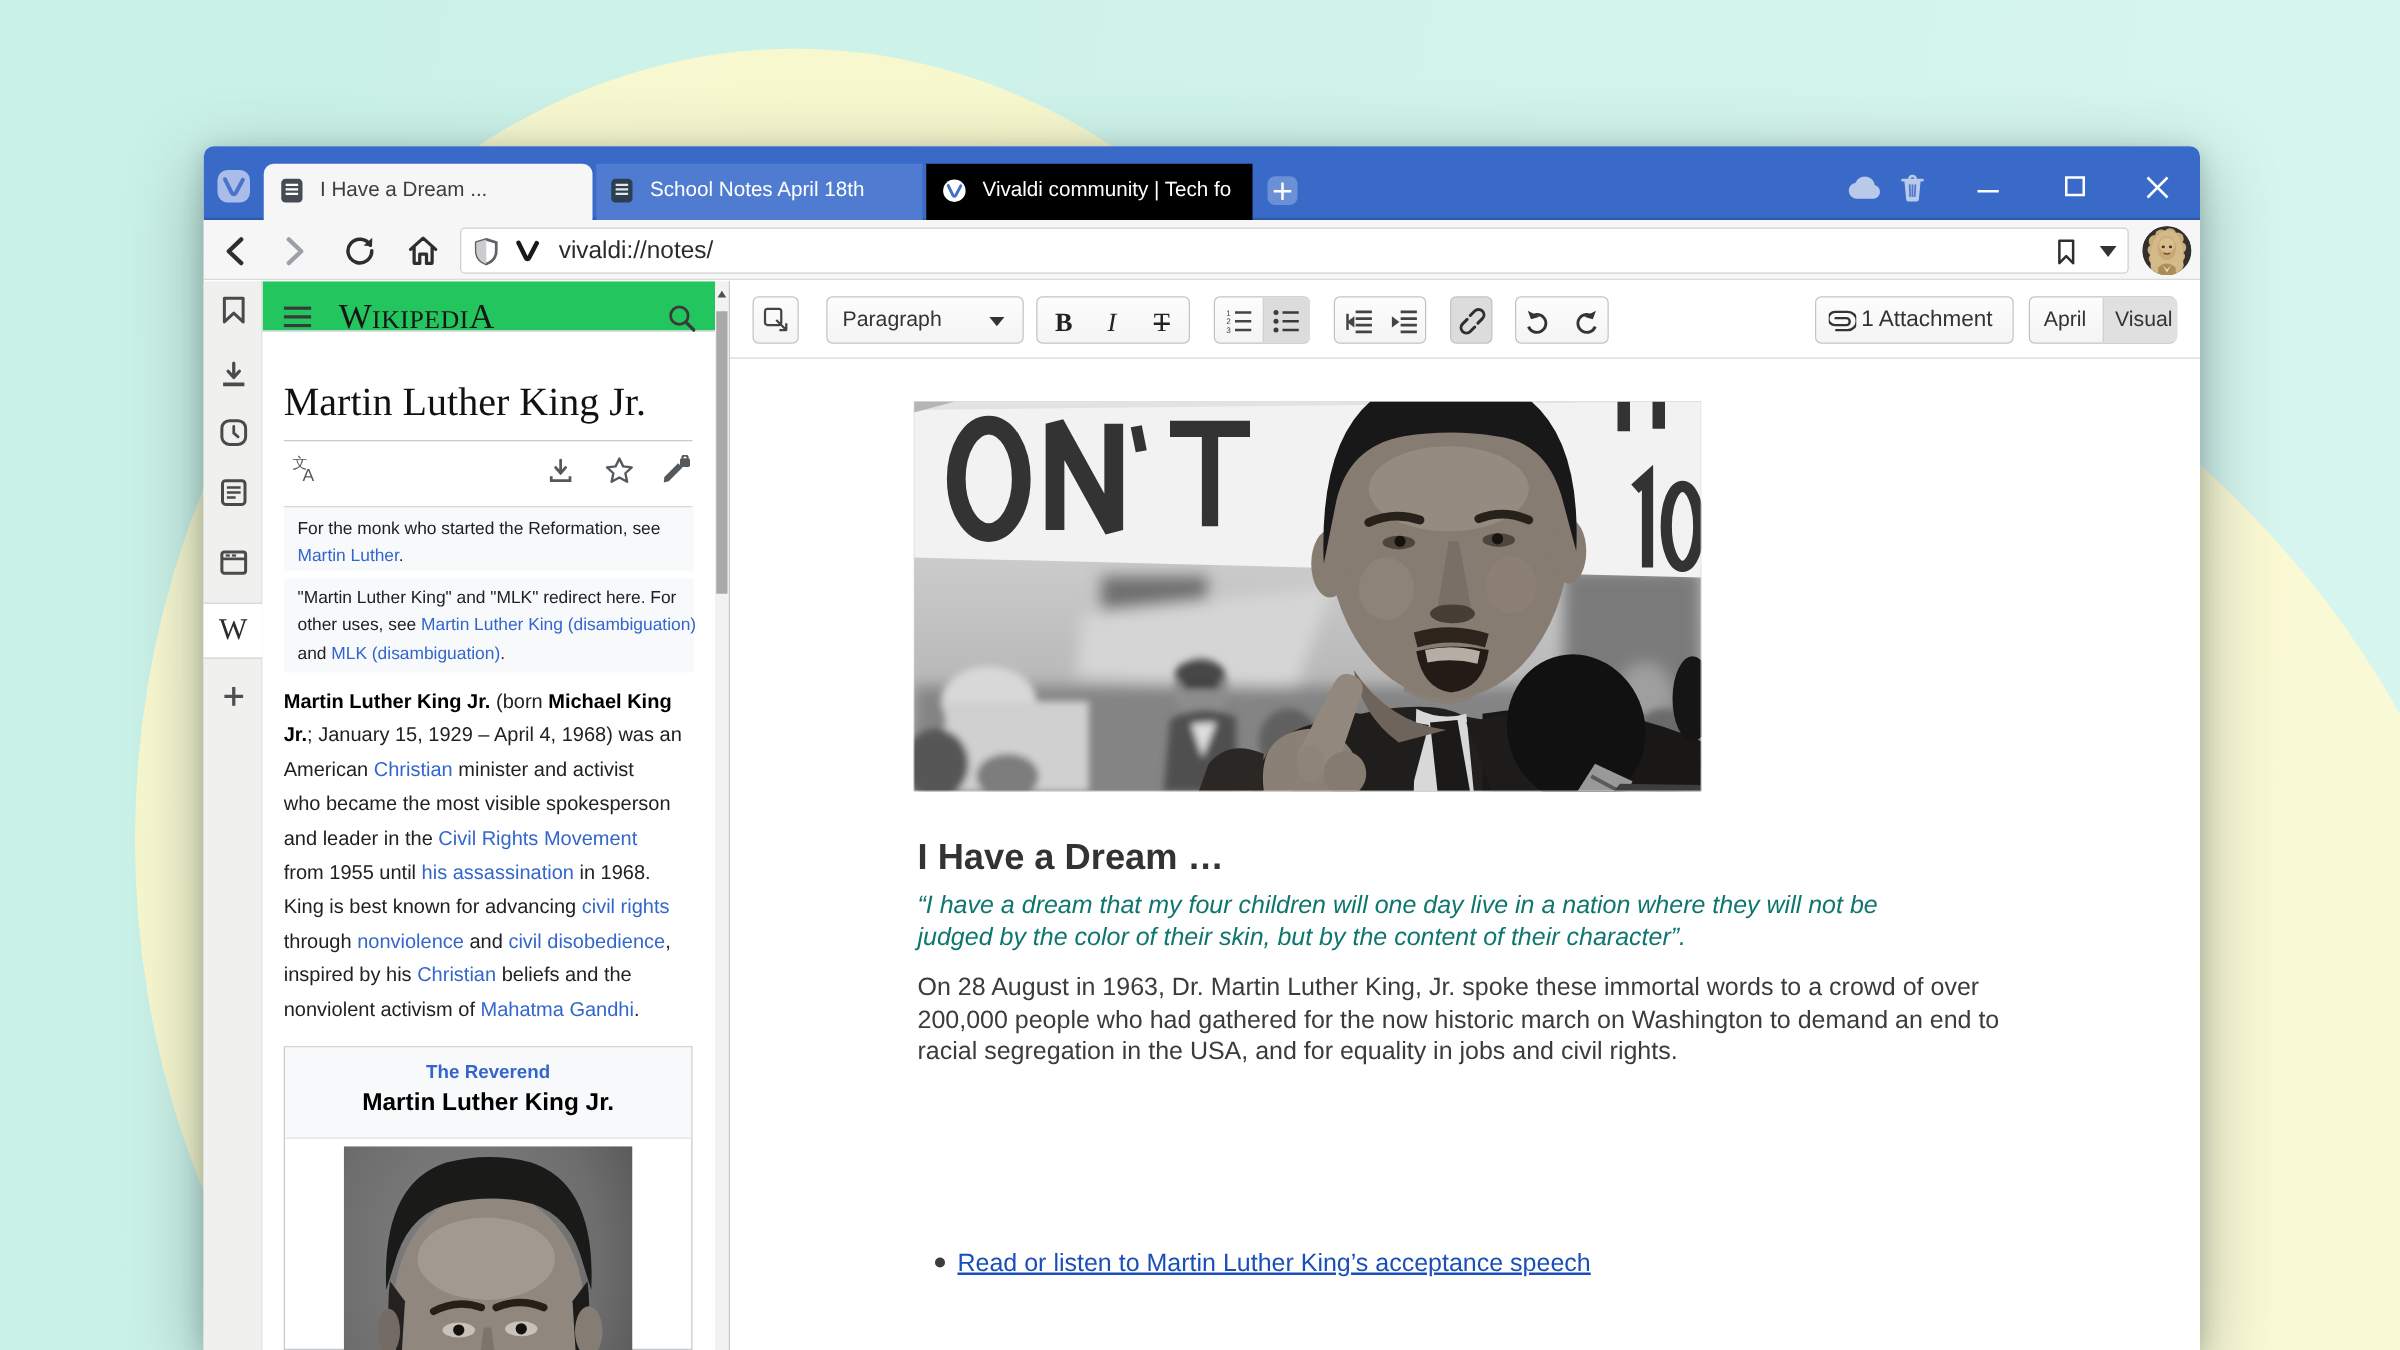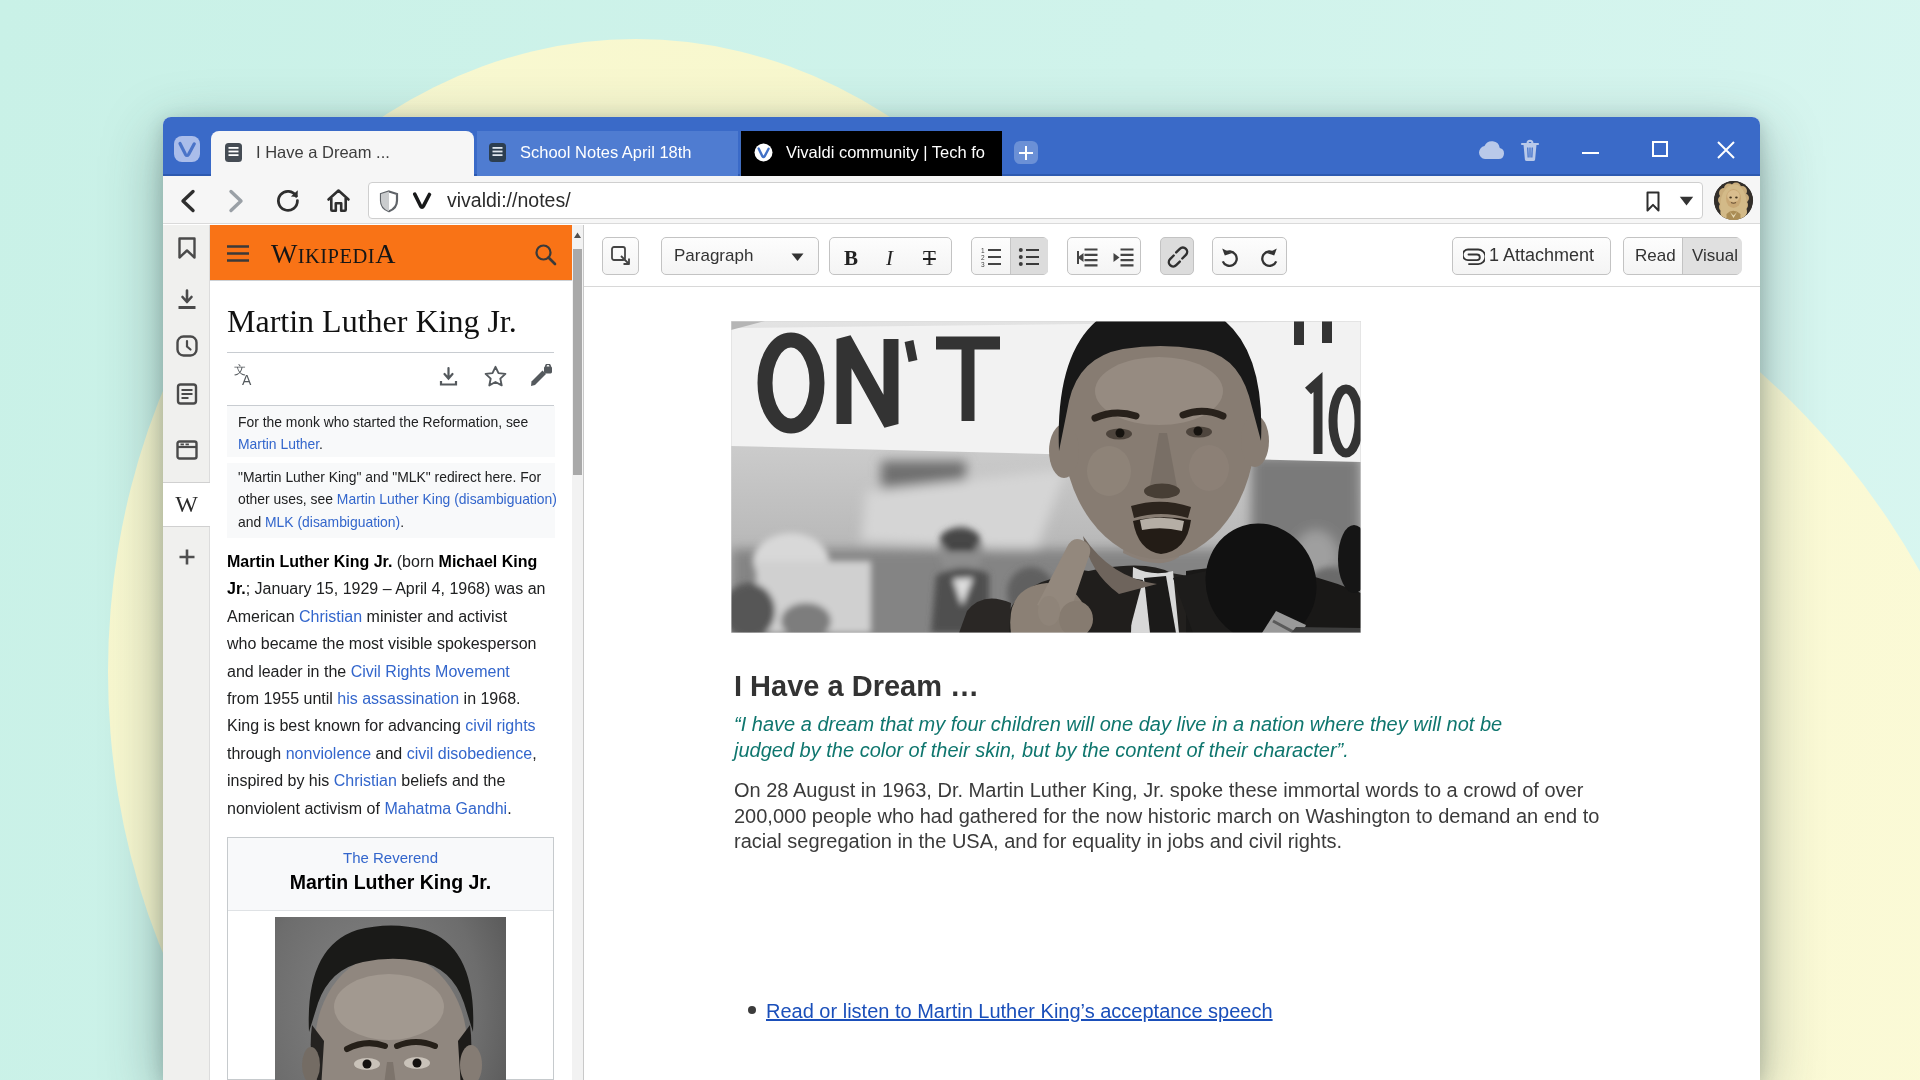--- a/index.html
+++ b/index.html
@@ -44,39 +44,39 @@
   #content { position:absolute; left:0; top:108px; width:100%; height:855px; background:#fff; }
   #strip { position:absolute; left:0; top:0; width:47px; height:855px; background:#f0f0ee;
            border-right:1px solid #dcdcdc; }
   #wtab { position:absolute; left:0; top:257px; width:47px; height:45px; background:#fff;
           border-top:1px solid #d0d0d0; border-bottom:1px solid #d0d0d0;
           font-family:"Liberation Serif",serif; font-size:24px; color:#2b2b2b;
           text-align:center; line-height:43px; }
 
   
   #panel { position:absolute; left:47px; top:0; width:362px; height:855px; background:#fff; overflow:hidden; }
-  #phead { position:absolute; left:0; top:0; width:100%; height:56px; background:#f97316;
+  #phead { position:absolute; left:0; top:0; width:100%; height:40px; background:#22c55e;
            border-bottom:1px solid #cdd1d5; }
   #wlogo { position:absolute; left:61px; top:13px; font-family:"Liberation Serif",serif; color:#161616; }
   .wbig { font-size:28px; letter-spacing:0.2px; }
   .wsmall { font-size:20.5px; letter-spacing:0.5px; }
   #ph1 { position:absolute; left:17px; top:78px; font-family:"Liberation Serif",serif;
          font-size:32px; color:#111; }
   .hr { position:absolute; left:17px; width:327px; height:1px; background:#c8ccd1; }
   .hatnote { position:absolute; left:17px; width:328px; background:#f8f9fa; color:#202122;
              font-size:13.9px; line-height:22.3px; padding:3px 10px 0 11px; }
   .hatnote a, #pbody a, #ibrev { color:#3366cc; }
   #pbody { position:absolute; left:17px; top:323px; width:345px; font-size:16px;
            line-height:27.4px; color:#202122; white-space:nowrap; }
   #pbody b { color:#000; }
   #infobox { position:absolute; left:17px; top:612px; width:327px; height:243px;
              border:1px solid #c6cacd; background:#fff; }
   #ibhead { position:absolute; left:0; top:0; width:100%; height:73px; background:#f8f9fa;
             border-bottom:1px solid #dfe2e5; }
-  #ibrev { margin-top:11px; text-align:center; font-size:15px; }
+  #ibrev { margin-top:11px; text-align:center; font-size:15px;font-weight:bold; }
   #ibname { margin-top:5px; text-align:center; font-size:19.5px; font-weight:bold; color:#000; }
   #ibphoto { position:absolute; left:47px; top:79px; }
   #pscrollbar { position:absolute; left:409px; top:0; width:11px; height:855px; background:#f2f2f2; }
   #pthumb { position:absolute; left:1px; top:24px; width:9px; height:226px; background:#a9a9a9; }
   #pdivider { position:absolute; left:420px; top:0; width:1px; height:855px; background:#c9c9c9; }
 
   
   #editor { position:absolute; left:421px; top:0; width:1176px; height:855px; background:#fff; }
   .ebtn { position:absolute; top:12px; height:38px; background:linear-gradient(180deg,#fdfdfd,#f4f4f4); border:1px solid #c3c3c3;
           border-radius:5px; }
@@ -386,21 +386,21 @@
             </svg>
           </div>
           <div class="ebtn" style="left:868px;width:159px">
             <svg style="position:absolute;left:10px;top:10px" width="22" height="18" viewBox="0 0 22 18">
               <path d="M5.5 6.5 L14 6.5 a2.8 2.8 0 0 1 0 5.6 L5 12.1 a5.3 5.3 0 0 1 0 -10.6 L15 1.5 a7.3 7.3 0 0 1 0.2 14.6 L6 16.1" fill="none" stroke="#333" stroke-width="1.9" stroke-linecap="round"></path>
             </svg>
             <span style="position:absolute;left:36px;top:7px;font-size:18px;color:#333">1 Attachment</span>
           </div>
           <div class="ebtn" style="left:1039px;width:118px">
             <div style="position:absolute;left:58px;top:0;width:60px;height:36px;background:#e0e0e0;border-left:1px solid #c3c3c3;border-radius:0 5px 5px 0"></div>
-            <span style="position:absolute;left:11px;top:8px;font-size:17px;color:#333">Read</span>
+            <span style="position:absolute;left:11px;top:8px;font-size:17px;color:#333">April</span>
             <span style="position:absolute;left:68px;top:8px;font-size:17px;color:#333">Visual</span>
           </div>
         </div>
         <svg id="ephoto" width="630" height="312" viewBox="0 0 630 312">
           <defs>
             <linearGradient id="gsky" x1="0" y1="0" x2="0" y2="1">
               <stop offset="0" stop-color="#e3e3e3"></stop>
               <stop offset="100%" stop-color="#a8a8a8"></stop>
             </linearGradient>
             <filter id="fb3">

